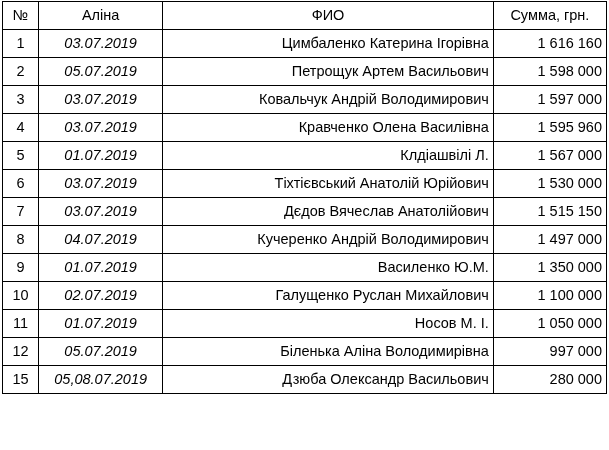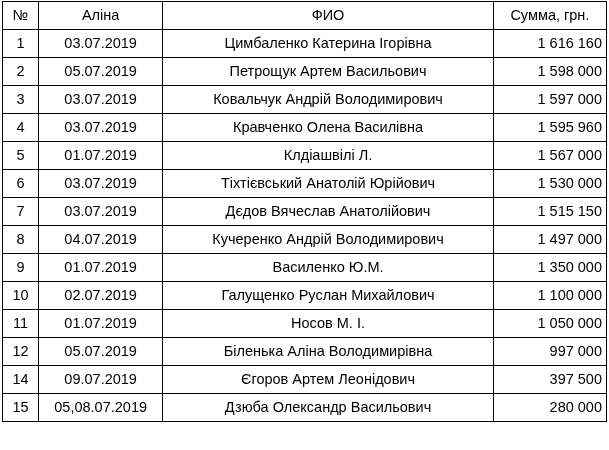--- a/index.html
+++ b/index.html
@@ -39,22 +39,22 @@
   }
   col.c-num   { width: 36px; }
   col.c-date  { width: 124px; }
   col.c-name  { width: 330px; }
   col.c-sum   { width: 113px; }
 
   th.h-num, th.h-date, th.h-name, th.h-sum {
     text-align: center;
   }
   td.cell-num  { text-align: center; }
-  td.cell-date { text-align: center; }
-  td.cell-name { text-align: center; padding-left: 6px; }
+  td.cell-date { text-align: center; font-style: italic; }
+  td.cell-name { text-align: right; padding-left: 6px; }
   td.cell-sum  { text-align: right; padding-right: 6px; }
 </style>
 </head>
 <body>
 
 <div class="sheet">
   <table class="data-table">
     <colgroup>
       <col class="c-num">
       <col class="c-date">
@@ -136,26 +136,20 @@
         <td class="cell-name">Носов М. І.</td>
         <td class="cell-sum">1 050 000</td>
       </tr>
       <tr>
         <td class="cell-num">12</td>
         <td class="cell-date">05.07.2019</td>
         <td class="cell-name">Біленька Аліна Володимирівна</td>
         <td class="cell-sum">997 000</td>
       </tr>
       <tr>
-        <td class="cell-num">14</td>
-        <td class="cell-date">09.07.2019</td>
-        <td class="cell-name">Єгоров Артем Леонідович</td>
-        <td class="cell-sum">397 500</td>
-      </tr>
-      <tr>
         <td class="cell-num">15</td>
         <td class="cell-date">05,08.07.2019</td>
         <td class="cell-name">Дзюба Олександр Васильович</td>
         <td class="cell-sum">280 000</td>
       </tr>
     </tbody>
   </table>
 </div>
 
 </body></html>

